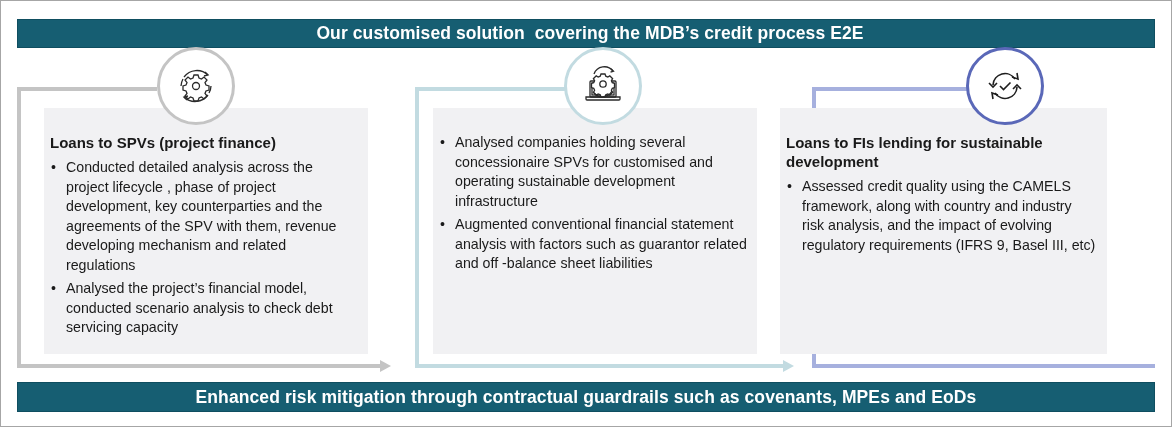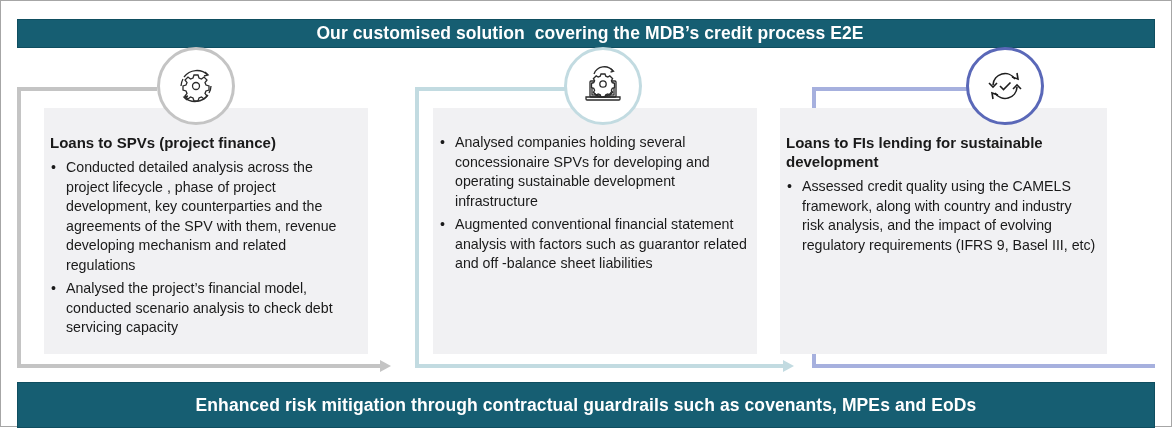--- a/index.html
+++ b/index.html
@@ -5,21 +5,21 @@
   html, body { margin: 0; padding: 0; background: #ffffff; }
   body { width: 1175px; height: 430px; position: relative; overflow: hidden;
          font-family: "Liberation Sans", sans-serif; color: #1a1a1a; }
   .outer { position: absolute; left: 0; top: 0; width: 1172px; height: 427px;
            border: 1.5px solid #a6a6a6; box-sizing: border-box; }
   .bar { position: absolute; left: 17px; width: 1138px; background: #165e72;
          border: 1px solid #0f4e60; box-sizing: border-box; color: #ffffff;
          font-weight: bold; font-size: 17.5px; display: flex; align-items: center;
          justify-content: center; letter-spacing: 0.1px; white-space: pre; }
   .bar.top { top: 19px; height: 29px; padding-left: 8px; }
-  .bar.bottom { top: 382px; height: 46px; }
+  .bar.bottom { top: 382px; height: 30px; }
 
   .frame-h, .frame-v { position: absolute; }
   .box { position: absolute; background: #f1f1f3; box-sizing: border-box;
          padding: 25px 10px 0 6px; }
   .box h3 { margin: 0 0 6px 0; font-size: 15px; font-weight: bold; line-height: 19px; color: #1a1a1a; }
   .box ul { margin: 0; padding: 0; list-style: none; }
   .box li { position: relative; padding-left: 16px; font-size: 14.2px; line-height: 19.5px;
             margin-bottom: 4px; color: #1a1a1a; }
   .box li .bullet { position: absolute; left: 1px; top: 0; }
 
@@ -56,21 +56,21 @@
 <div class="box" style="left:36px; top:108px; width:324px; height:246px;margin-left:8px;">
   <h3>Loans to SPVs (project finance)</h3>
   <ul>
     <li><span class="bullet">•</span><span>Conducted detailed analysis across the project lifecycle , phase of project development, key counterparties and the agreements of the SPV with them, revenue developing mechanism and related regulations</span></li>
     <li><span class="bullet">•</span><span>Analysed the project’s financial model, conducted scenario analysis to check debt servicing capacity</span></li>
   </ul>
 </div>
 
 <div class="box" style="left:433px; top:108px; width:324px; height:246px;">
   <ul>
-    <li><span class="bullet">•</span><span>Analysed companies holding several concessionaire SPVs for developing and operating sustainable development infrastructure</span></li>
+    <li><span class="bullet">•</span><span>Analysed companies holding several concessionaire SPVs for customised and operating sustainable development infrastructure</span></li>
     <li><span class="bullet">•</span><span>Augmented conventional financial statement analysis with factors such as guarantor related and off -balance sheet liabilities</span></li>
   </ul>
 </div>
 
 <div class="box" style="left:780px; top:108px; width:327px; height:246px;">
   <h3>Loans to FIs lending for sustainable development</h3>
   <ul>
     <li><span class="bullet">•</span><span>Assessed credit quality using the CAMELS framework, along with country and industry risk analysis, and the impact of evolving regulatory requirements (IFRS 9, Basel III, etc)</span></li>
   </ul>
 </div>

